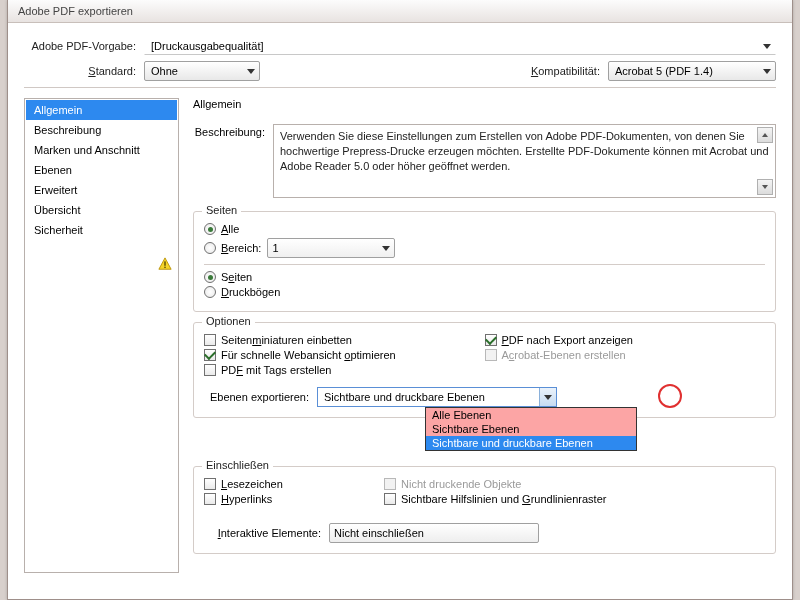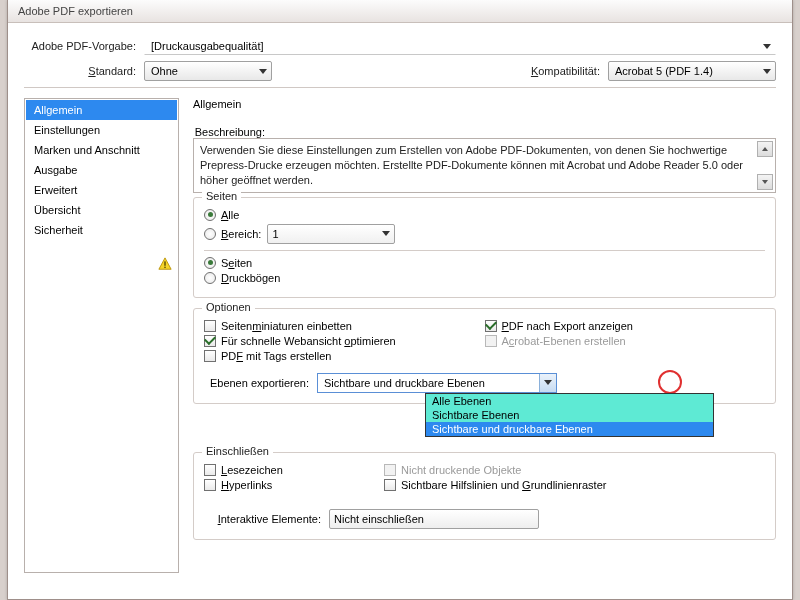--- a/index.html
+++ b/index.html
@@ -14,21 +14,21 @@
 .select .arrow { width: 0; height: 0; border-left: 4px solid transparent; border-right: 4px solid transparent; border-top: 5px solid #333; }
 .std-row .select { border: 1px solid #a0a0a0; background: linear-gradient(#fff,#e8e8e8); border-radius: 2px; height: 20px; }
 .hr { border: none; border-top: 1px solid #d0c8c4; margin: 6px 0 10px 0; }
 .main { display: flex; }
 .sidebar { width: 155px; border: 1px solid #b8b0ac; padding: 1px; margin-right: 14px; height: 475px; position: relative; }
 .nav-item { padding: 4px 8px; cursor: default; }
 .nav-item.selected { background: #2d89ef; color: #fff; }
 .warn-icon { position: absolute; right: 6px; top: 158px; width: 14px; height: 14px; }
 .content { flex: 1; }
 .content h3 { font-size: 11px; font-weight: normal; margin-bottom: 14px; }
-.desc-row { display: flex; margin-bottom: 4px; flex-direction: column; }
+.desc-row { display: flex; margin-bottom: 13px; }
 .desc-row .lab { width: 80px; text-align: right; padding-right: 8px; padding-top: 2px; }
 .desc-box { flex: 1; border: 1px solid #b8b0ac; padding: 4px 6px; height: 74px; position: relative; background: #fff; color: #222; line-height: 1.35; }
 .desc-scroll { position: absolute; right: 2px; top: 2px; bottom: 2px; width: 16px; display: flex; flex-direction: column; justify-content: space-between; }
 .sbtn { width: 16px; height: 16px; background: linear-gradient(#f4f4f4,#dcdcdc); border: 1px solid #b0b0b0; display: flex; align-items: center; justify-content: center; }
 .sbtn .tri-up { width:0;height:0;border-left:3px solid transparent;border-right:3px solid transparent;border-bottom:4px solid #555; }
 .sbtn .tri-down { width:0;height:0;border-left:3px solid transparent;border-right:3px solid transparent;border-top:4px solid #555; }
 .group { border: 1px solid #d4ccc8; border-radius: 3px; padding: 8px 10px 10px 10px; margin-bottom: 10px; position: relative; }
 .group-title { position: absolute; top: -8px; left: 8px; background: #fff; padding: 0 4px; color: #222; }
 .radio-row, .check-row { display: flex; align-items: center; margin: 3px 0; }
 .radio { width: 12px; height: 12px; border-radius: 50%; border: 1px solid #707070; margin-right: 5px; display: flex; align-items: center; justify-content: center; background: radial-gradient(#fff,#e8e8e8); }
@@ -42,21 +42,21 @@
 .range-input .arrow { width:0;height:0;border-left:4px solid transparent;border-right:4px solid transparent;border-top:5px solid #333; }
 .divider { border-top: 1px solid #d4ccc8; margin: 6px 0; }
 .two-col { display: flex; }
 .col { flex: 1; }
 .export-row { display: flex; align-items: center; margin-top: 8px; position: relative; }
 .export-row .lab { width: 113px; text-align: right; padding-right: 8px; }
 .dd-field { border: 1px solid #5a8fd6; background: #fff; width: 240px; height: 20px; display: flex; align-items: center; justify-content: space-between; padding-left: 6px; }
 .dd-btn { width: 17px; height: 18px; background: linear-gradient(#eaf2fb,#c6dbf2); border-left: 1px solid #8ab0da; display: flex; align-items: center; justify-content: center; }
 .dd-btn .arrow { width:0;height:0;border-left:4px solid transparent;border-right:4px solid transparent;border-top:5px solid #333; }
 .circle { position: absolute; width: 24px; height: 24px; border: 2px solid #e03030; border-radius: 50%; left: 454px; top: -3px; pointer-events: none; }
-.dd-list { position: absolute; left: 221px; top: 20px; width: 289px; border: 1px solid #333; background: #5eead4; z-index: 10; }
+.dd-list { position: absolute; left: 221px; top: 20px; width: 212px; border: 1px solid #333; background: #fca5a5; z-index: 10; }
 .dd-item { padding: 1px 6px; }
 .dd-item.sel { background: #2d89ef; color: #fff; }
 .include-group { border: 1px solid #d4ccc8; border-radius: 3px; padding: 8px 10px 10px 10px; position: relative; margin-top: 8px; }
 .interactive-row { display: flex; align-items: center; margin-top: 15px; }
 .interactive-row .lab { width: 125px; text-align: right; padding-right: 8px; }
 .sel-box { border: 1px solid #a0a0a0; background: linear-gradient(#fff,#eee); border-radius: 2px; width: 210px; height: 20px; display: flex; align-items: center; justify-content: space-between; padding: 0 4px; }
 </style>
 </head>
 <body>
 
@@ -67,38 +67,38 @@
   <div class="body">
     <div class="row">
       <div class="label-r preset-label">Adobe PDF-Vorgabe:</div>
       <div class="select" style="flex:1">
         <span>[Druckausgabequalität]</span>
         <span class="arrow"></span>
       </div>
     </div>
     <div class="row std-row">
       <div class="label-r preset-label"><span class="und">S</span>tandard:</div>
-      <div class="select" style="width:128px">
+      <div class="select" style="width:116px">
         <span>Ohne</span>
         <span class="arrow"></span>
       </div>
       <div style="flex:1"></div>
       <div class="label-r"><span class="und">K</span>ompatibilität:</div>
       <div class="select" style="width:168px">
         <span>Acrobat 5 (PDF 1.4)</span>
         <span class="arrow"></span>
       </div>
     </div>
     <hr class="hr">
     <div class="main">
       <div class="sidebar">
         <div class="nav-item selected">Allgemein</div>
-        <div class="nav-item">Einstellungen</div>
+        <div class="nav-item">Beschreibung</div>
         <div class="nav-item">Marken und Anschnitt</div>
-        <div class="nav-item">Ausgabe</div>
+        <div class="nav-item">Ebenen</div>
         <div class="nav-item">Erweitert</div>
         <div class="nav-item">Übersicht</div>
         <div class="nav-item">Sicherheit</div>
         <svg class="warn-icon" viewBox="0 0 16 16">
             <polygon points="8,1 15,14 1,14" fill="#f5d428" stroke="#b89000" stroke-width="1"></polygon>
             <rect x="7.2" y="5" width="1.6" height="5" fill="#5a4a00"></rect>
             <rect x="7.2" y="11" width="1.6" height="1.6" fill="#5a4a00"></rect>
           </svg>
       </div>
       <div class="content">

